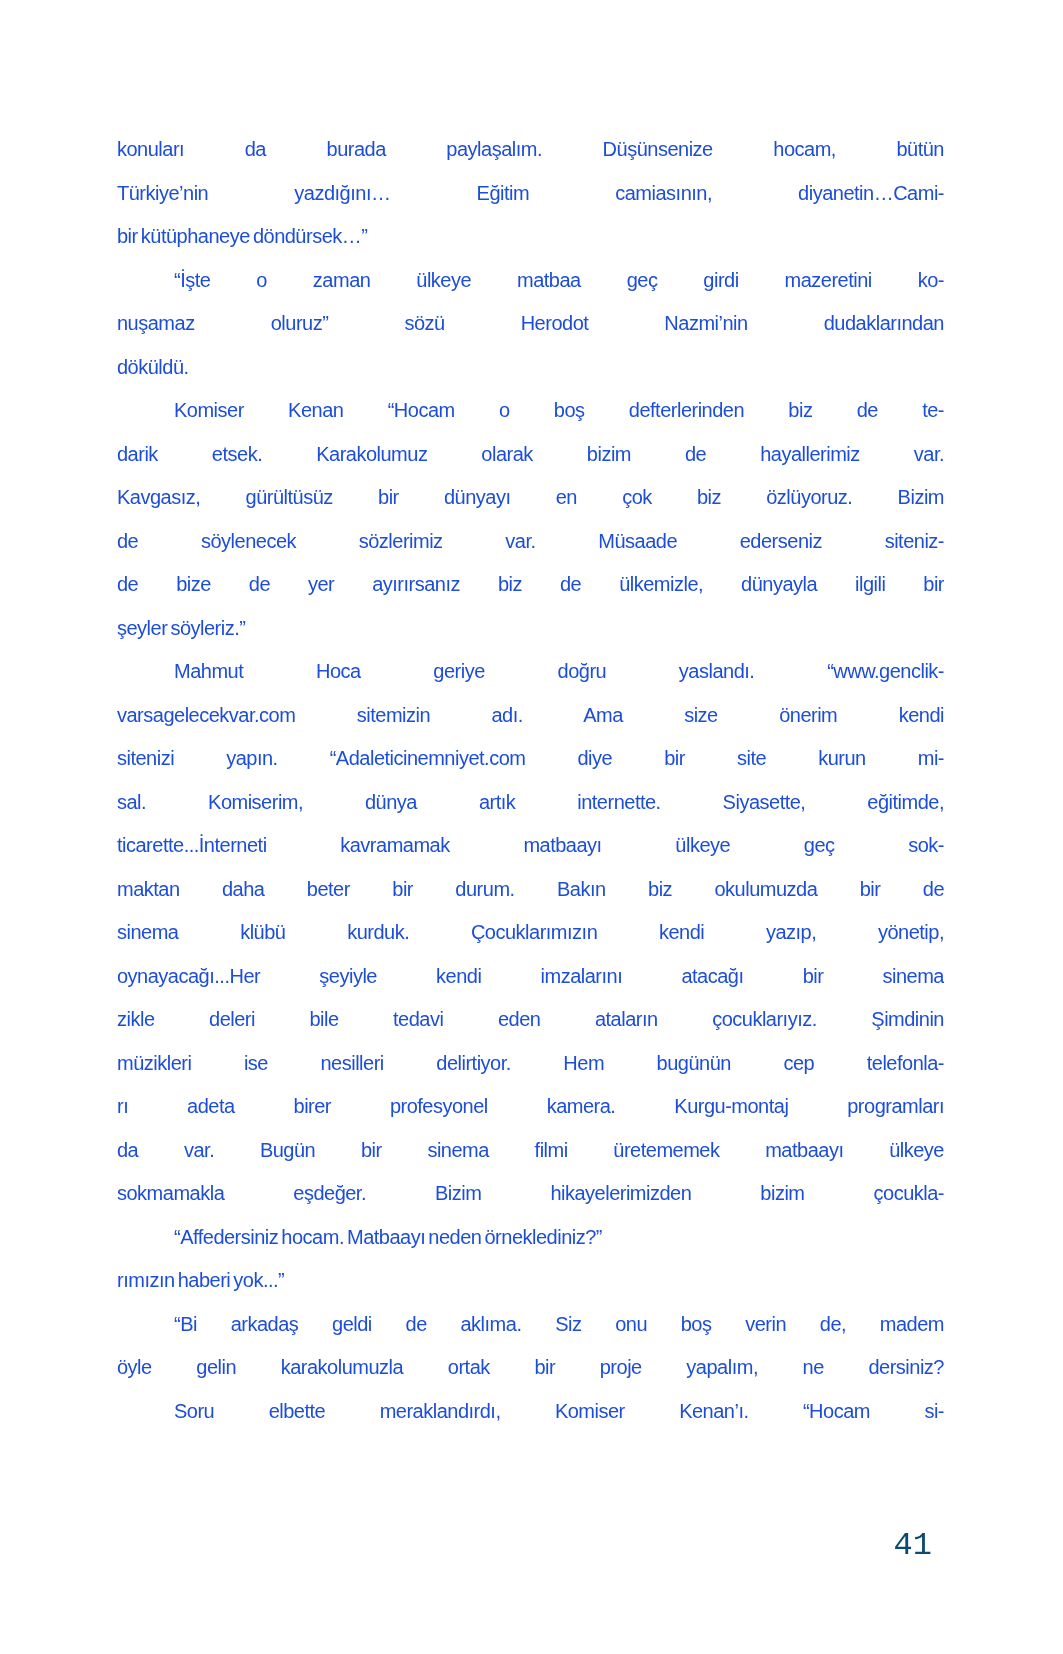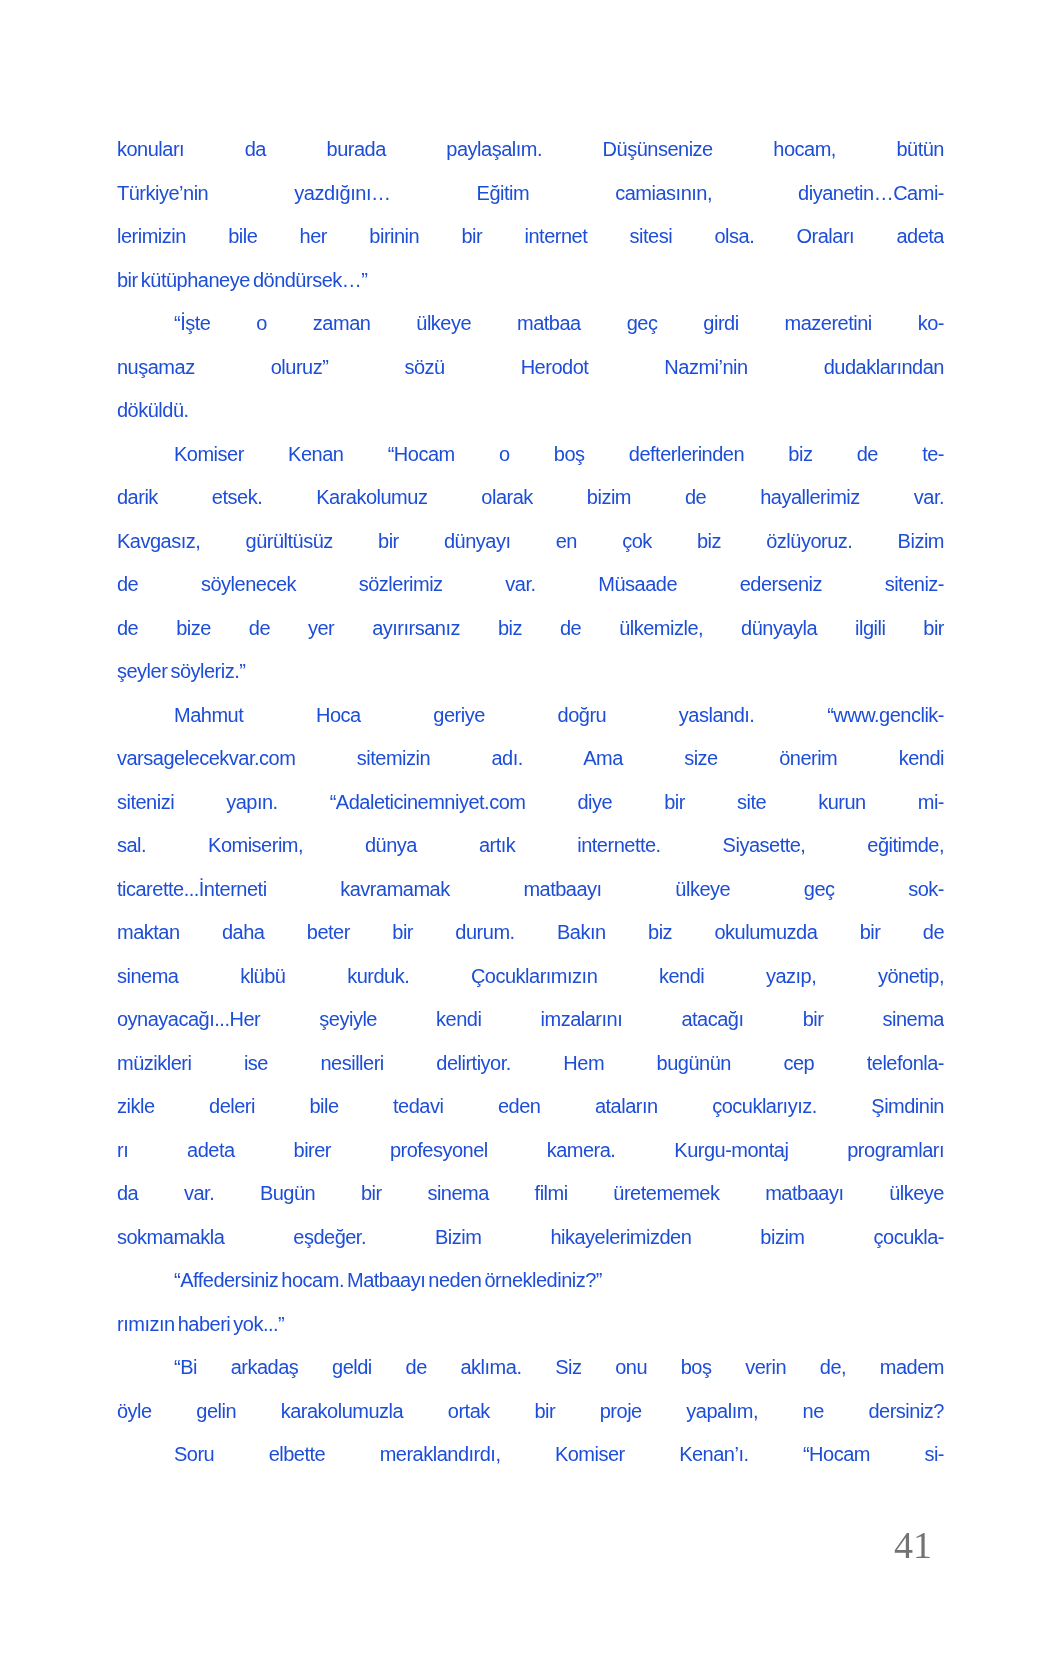--- a/index.html
+++ b/index.html
@@ -43,54 +43,53 @@
   }
   .line.indent {
     text-indent: 57px;
   }
   .page-number {
     position: absolute;
     left: 117px;
     top: 1524px;
     width: 815px;
     text-align: right;
-    font-family: Liberation Serif, serif;
-    font-size: 38px;
+    font-family: Liberation Mono, monospace;
+    font-size: 32px;
     line-height: 43.5px;
-    color: #737373;
+    color: #0c4a6e;
   }
 </style>
 </head>
 <body>
 
 <div class="page">
   <div class="text-block" id="text-block">
       <div class="line">konuları da burada paylaşalım. Düşünsenize hocam, bütün</div>
       <div class="line">Türkiye’nin yazdığını… Eğitim camiasının, diyanetin…Cami-</div>
-      <div class="line">lerimizin bile her birinin bir internet sitesi olsa. Oraları adeta</div>
       <div class="line no-just">bir kütüphaneye döndürsek…”</div>
       <div class="line indent">“İşte o zaman ülkeye matbaa geç girdi mazeretini ko-</div>
       <div class="line">nuşamaz oluruz” sözü Herodot Nazmi’nin dudaklarından</div>
       <div class="line no-just">döküldü.</div>
       <div class="line indent">Komiser Kenan “Hocam o boş defterlerinden biz de te-</div>
       <div class="line">darik etsek. Karakolumuz olarak bizim de hayallerimiz var.</div>
       <div class="line">Kavgasız, gürültüsüz bir dünyayı en çok biz özlüyoruz. Bizim</div>
       <div class="line">de söylenecek sözlerimiz var. Müsaade ederseniz siteniz-</div>
       <div class="line">de bize de yer ayırırsanız biz de ülkemizle, dünyayla ilgili bir</div>
       <div class="line no-just">şeyler söyleriz.”</div>
       <div class="line indent">Mahmut Hoca geriye doğru yaslandı. “www.genclik-</div>
       <div class="line">varsagelecekvar.com sitemizin adı. Ama size önerim kendi</div>
       <div class="line">sitenizi yapın. “Adaleticinemniyet.com diye bir site kurun mi-</div>
       <div class="line">sal. Komiserim, dünya artık internette. Siyasette, eğitimde,</div>
       <div class="line">ticarette...İnterneti kavramamak matbaayı ülkeye geç sok-</div>
       <div class="line">maktan daha beter bir durum. Bakın biz okulumuzda bir de</div>
       <div class="line">sinema klübü kurduk. Çocuklarımızın kendi yazıp, yönetip,</div>
       <div class="line">oynayacağı...Her şeyiyle kendi imzalarını atacağı bir sinema</div>
+      <div class="line">zikle deleri bile tedavi eden ataların çocuklarıyız. Şimdinin</div>
       <div class="line">müzikleri ise nesilleri delirtiyor. Hem bugünün cep telefonla-</div>
-      <div class="line">zikle deleri bile tedavi eden ataların çocuklarıyız. Şimdinin</div>
       <div class="line">rı adeta birer profesyonel kamera. Kurgu-montaj programları</div>
       <div class="line">da var. Bugün bir sinema filmi üretememek matbaayı ülkeye</div>
       <div class="line">sokmamakla eşdeğer. Bizim hikayelerimizden bizim çocukla-</div>
       <div class="line indent no-just">“Affedersiniz hocam. Matbaayı neden örneklediniz?”</div>
       <div class="line no-just">rımızın haberi yok...”</div>
       <div class="line indent">“Bi arkadaş geldi de aklıma. Siz onu boş verin de, madem</div>
       <div class="line">öyle gelin karakolumuzla ortak bir proje yapalım, ne dersiniz?</div>
       <div class="line indent">Soru elbette meraklandırdı, Komiser Kenan’ı. “Hocam si-</div>
     </div>
   <div class="page-number">41</div>

